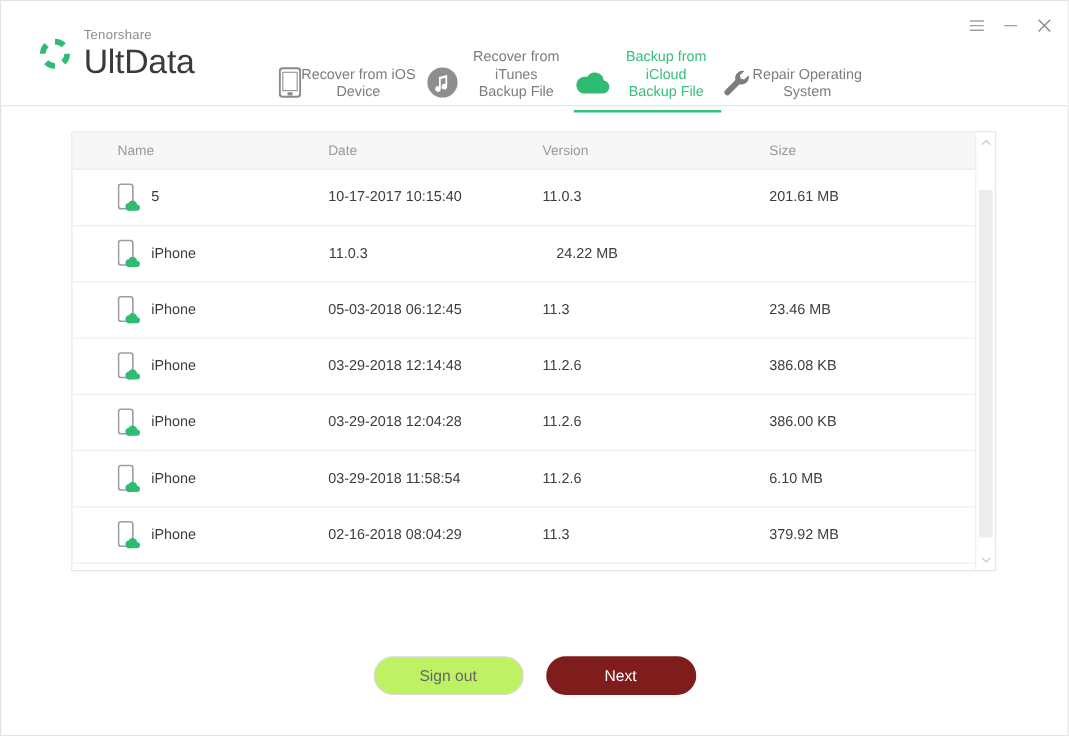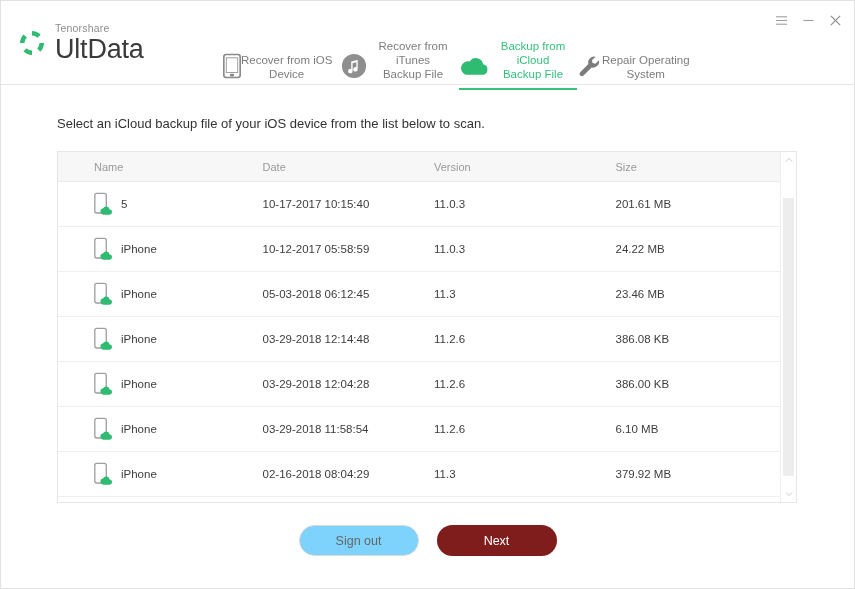--- a/index.html
+++ b/index.html
@@ -18,21 +18,21 @@
 
   
   .header {
     position: relative;
     height: 84px;
     background: #ffffff;
     border-bottom: 1px solid #e6e6e6;
   }
   .logo {
     position: absolute;
-    left: 16px; top: 22px;
+    left: 28px; top: 22px;
     display: flex; align-items: center; gap: 8px;
   }
   .logo-mark { width: 30px; height: 30px; flex: none; }
   .logo-text { display: flex; flex-direction: column; line-height: 1; }
   .brand-small {
     font-size: 10.5px; color: #8c8c8c; letter-spacing: .2px;
     margin-bottom: 2px;
   }
   .brand-big {
     font-size: 27px; color: #3a3a3a; letter-spacing: -.2px;
@@ -171,21 +171,21 @@
   .btn {
     height: 31px;
     border-radius: 16px;
     font-size: 12.5px;
     display: flex; align-items: center; justify-content: center;
     cursor: pointer;
   }
   .btn-outline {
     width: 120px;
     border: 1px solid #d8d8d8;
-    background: #7dd3fc;
+    background: #bef264;
     color: #666666;
   }
   .btn-primary {
     width: 120px;
     border: none;
     background: #7f1d1d;
     color: #ffffff;
   }
 </style>
 </head>
@@ -281,21 +281,20 @@
             <line x1="12" y1="2" x2="2" y2="12"></line>
           </g>
         </svg>
       </span>
     </div>
 
   </div>
 
   <div class="content">
 
-    <div class="instruction">Select an iCloud backup file of your iOS device from the list below to scan.</div>
 
     <div class="table-wrap">
 
       <div class="thead">
         <div class="th c-name">Name</div>
         <div class="th c-date">Date</div>
         <div class="th c-version">Version</div>
         <div class="th c-size">Size</div>
       </div>
 
@@ -315,21 +314,20 @@
           </div>
           <div class="row">
             <div class="td name-cell">
               <span class="dev-icon">
   <svg viewBox="0 0 22 28" width="18" height="24">
     <rect x="1" y="1" width="14" height="24" rx="2.5" fill="#ffffff" stroke="#9e9e9e" stroke-width="1.6"></rect>
     <path d="M12.5 27h6.2a3.1 3.1 0 0 0 .4-6.2 4.3 4.3 0 0 0-8-1.6 3.4 3.4 0 0 0 1.4 7.8z" fill="#2fbb72"></path>
   </svg></span>
               <span>iPhone</span>
             </div>
-            <div class="td c-date">10-12-2017 05:58:59</div>
             <div class="td c-version">11.0.3</div>
             <div class="td c-size">24.22 MB</div>
           </div>
           <div class="row">
             <div class="td name-cell">
               <span class="dev-icon">
   <svg viewBox="0 0 22 28" width="18" height="24">
     <rect x="1" y="1" width="14" height="24" rx="2.5" fill="#ffffff" stroke="#9e9e9e" stroke-width="1.6"></rect>
     <path d="M12.5 27h6.2a3.1 3.1 0 0 0 .4-6.2 4.3 4.3 0 0 0-8-1.6 3.4 3.4 0 0 0 1.4 7.8z" fill="#2fbb72"></path>
   </svg></span>

